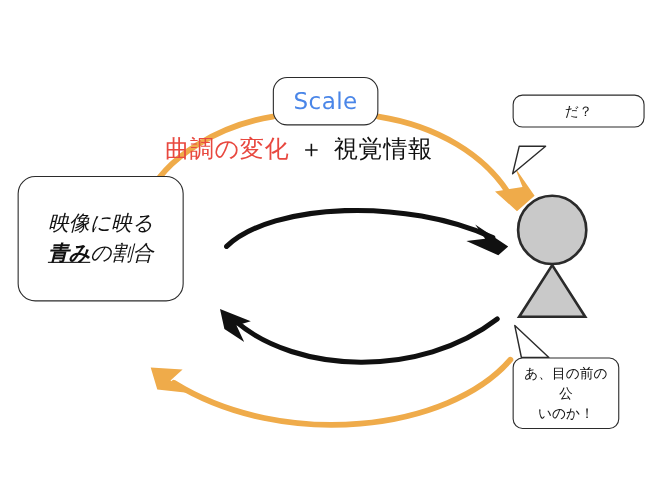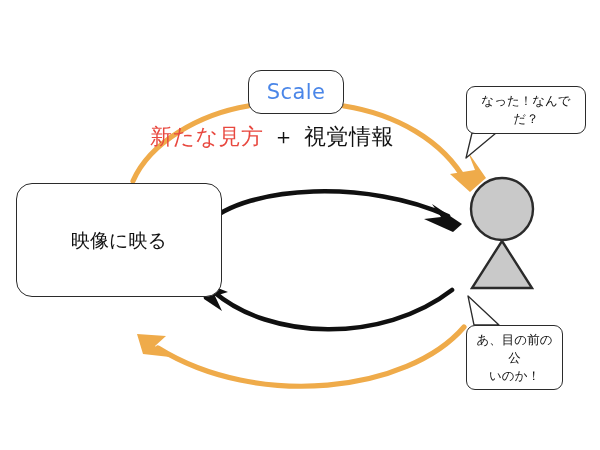--- a/index.html
+++ b/index.html
@@ -42,26 +42,27 @@
     border-radius: 13px;
   }
   #scale-label {
     color: #4a86e8;
     font-size: 21px;
     line-height: 1;
     letter-spacing: 0.4px;
   }
   #source-box {
     left: 16px;
-    top: 183px;
-    width: 206px;
+    top: 160px;
+    width: 151px;
     height: 114px;
     border-radius: 16px;
     border-width: 1.8px;
     padding: 0 8px;
+    font-style: italic;
   }
   #source-box .line {
     color: #111111;
     font-size: 19px;
     line-height: 1.42;
     white-space: nowrap;
   }
   #source-box .emph {
     font-weight: bold;
     text-decoration: underline;
@@ -145,39 +146,39 @@
     <path d="M 452 290 C 382 344, 270 340, 214 292" fill="none" stroke="#101010" stroke-width="4.6" stroke-linecap="round"></path>
     <polygon points="200 281, 228 292, 215 296, 222 311, 204 299" fill="#101010"></polygon>
   </svg>
 
   <div class="node-box" id="scale-box">
     <span id="scale-label">Scale</span>
   </div>
 
   <div class="node-box" id="source-box">
     <span class="line">映像に映る</span>
+    <span class="line"><span class="emph">青み</span><span>の割合</span></span>
   </div>
 
   <div class="edge-label" id="label-top">
-    <span class="red">新たな見方</span><span class="plus">＋</span><span>視覚情報</span>
+    <span class="red">曲調の変化</span><span class="plus">＋</span><span>視覚情報</span>
   </div>
 
 
   <svg id="person" viewBox="0 0 72 118">
     <circle cx="36" cy="34" r="31" fill="#c9c9c9" stroke="#2b2b2b" stroke-width="2.4"></circle>
     <polygon points="36,66 66,113 6,113" fill="#c9c9c9" stroke="#2b2b2b" stroke-width="2.4"></polygon>
   </svg>
 
   <svg class="layer" viewBox="0 0 600 450">
     <polygon points="472,133 496,133 466,158" fill="#ffffff" stroke="#2b2b2b" stroke-width="1.3" stroke-linejoin="round"></polygon>
     <polygon points="474,325 499,325 468,296" fill="#ffffff" stroke="#2b2b2b" stroke-width="1.3" stroke-linejoin="round"></polygon>
   </svg>
 
   <div class="bubble" id="bubble-top">
-    <div>なった！なんで</div>
     <div>だ？</div>
   </div>
 
   <div class="bubble" id="bubble-bottom">
     <div>あ、目の前の公</div>
     <div>いのか！</div>
   </div>
 
 </div>
 

